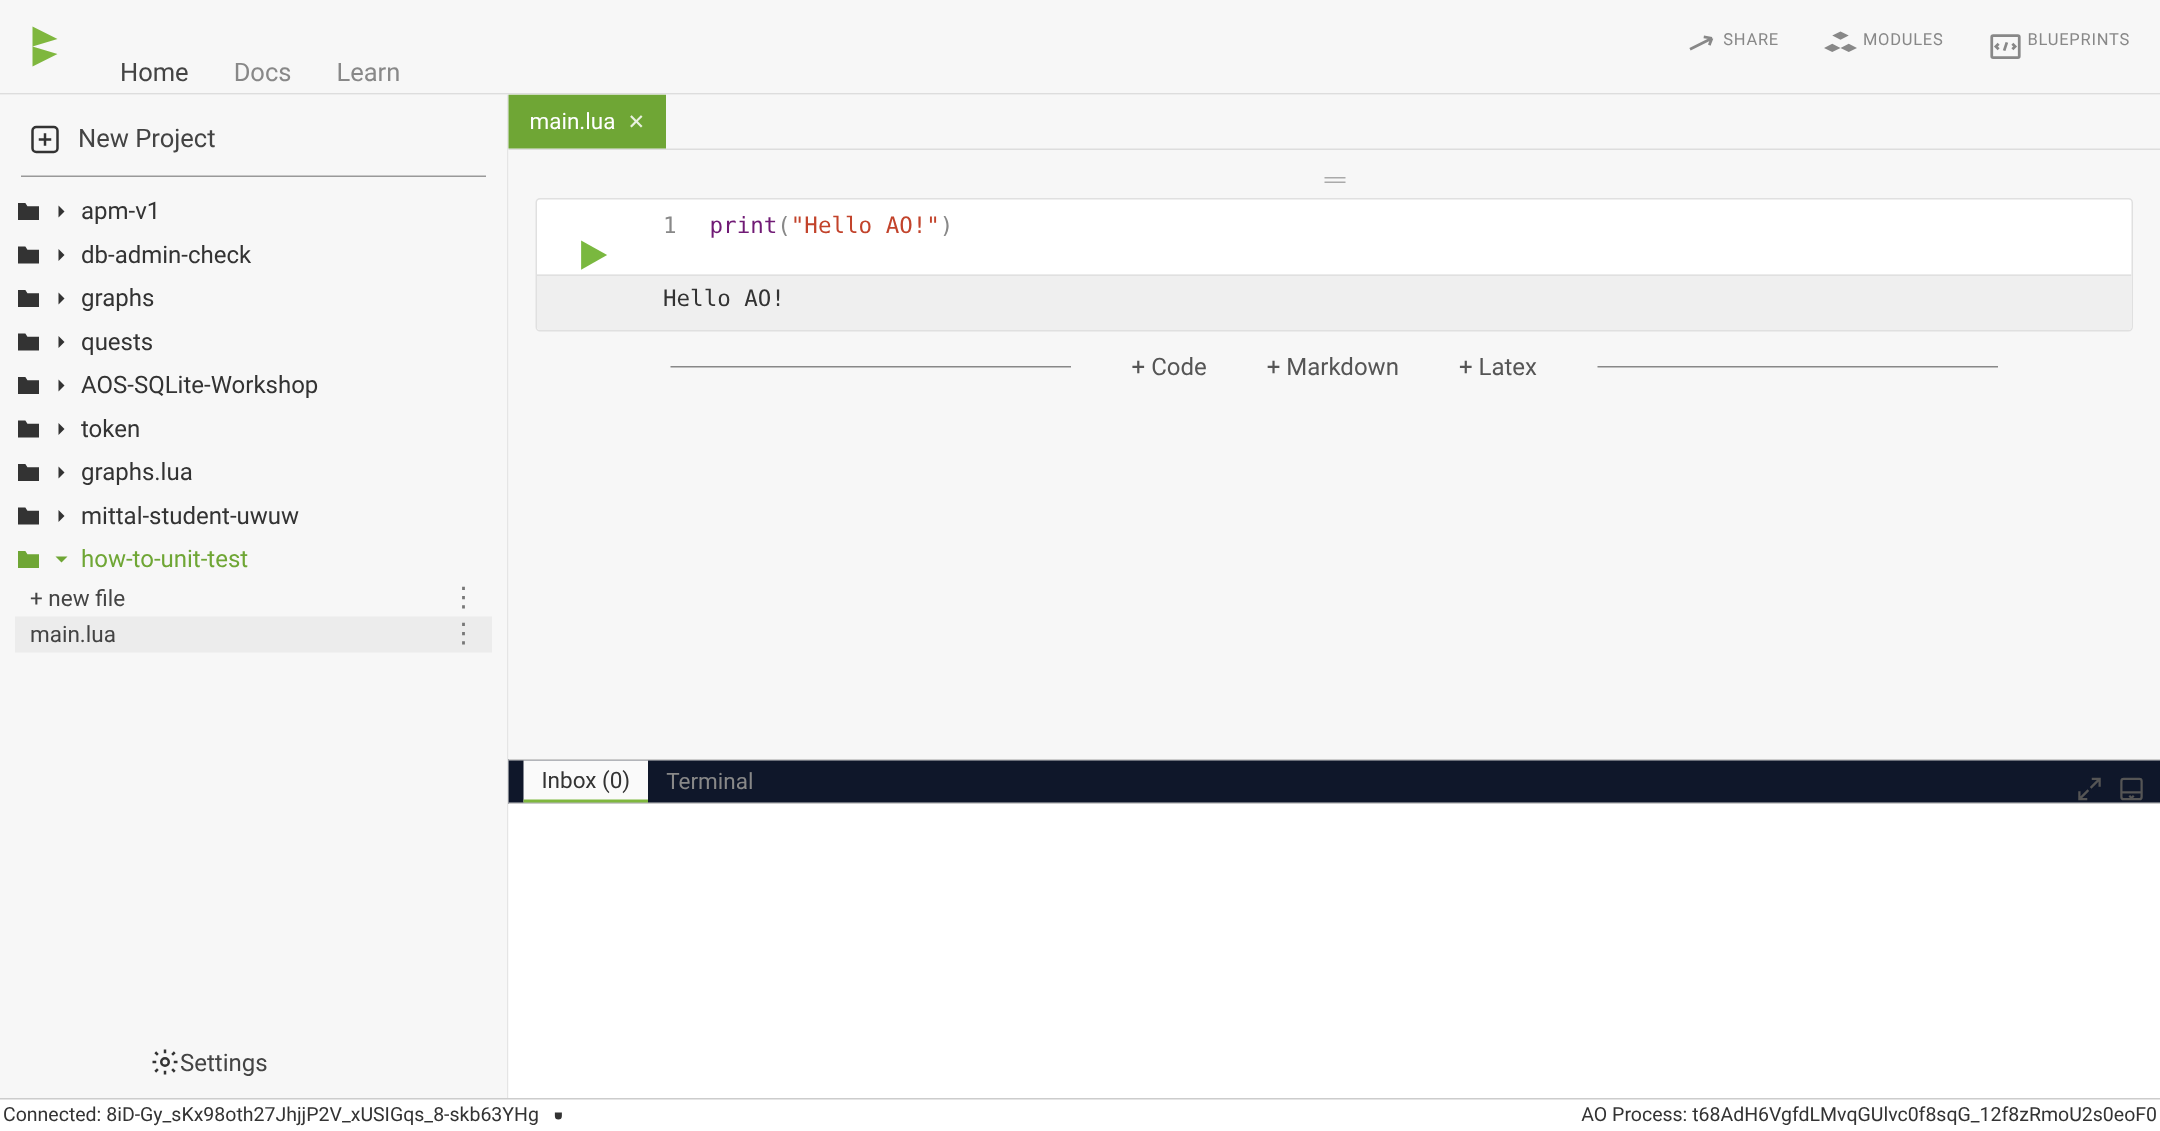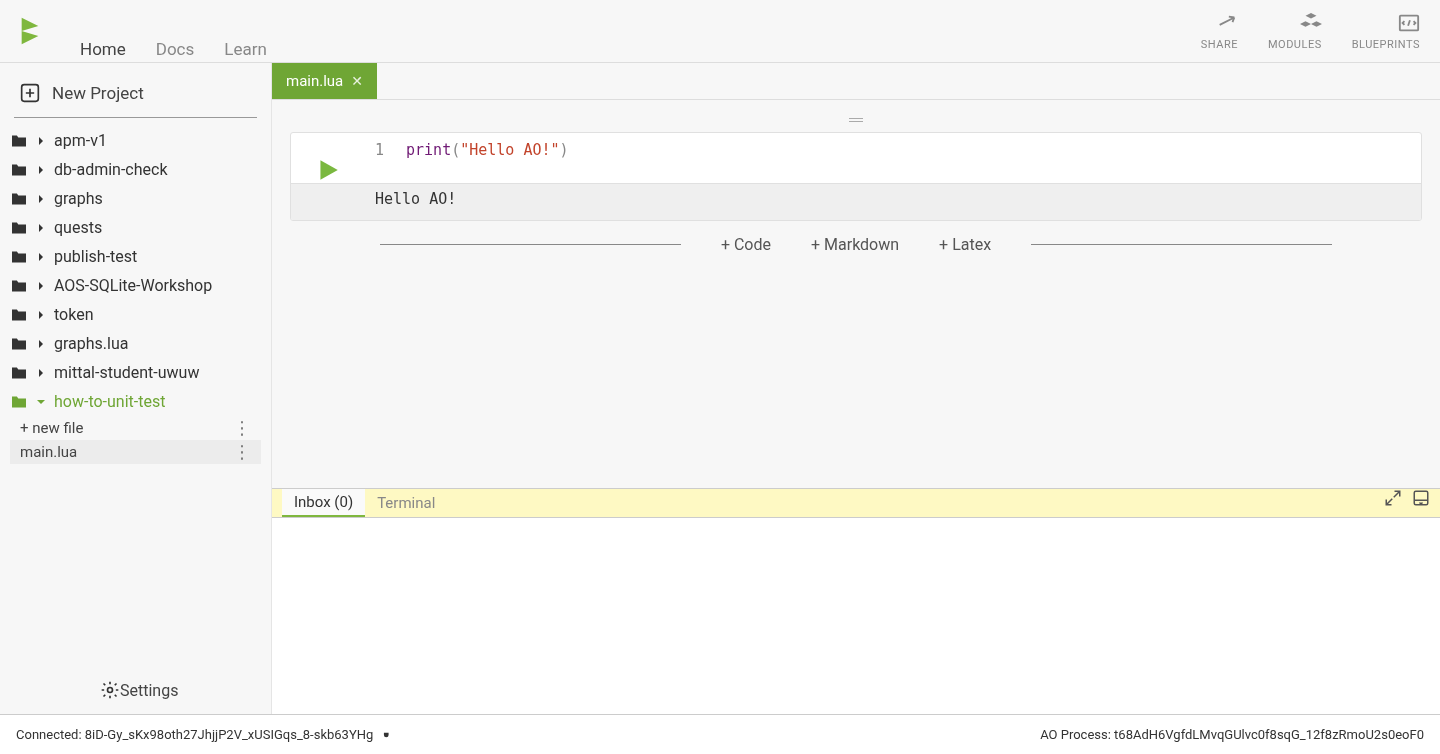--- a/index.html
+++ b/index.html
@@ -21,30 +21,30 @@
       background: #f7f7f7;
       display: flex;
       align-items: center;
       padding: 0 20px;
     }
     .logo { width: 20px; height: 28px; margin-right: 40px; color: #7fb73e; }
     .nav-links { display: flex; gap: 30px; margin-top: 36px; }
     .nav-link { color: #888; font-size: 17px; cursor: pointer; }
     .nav-link.active { color: #444; }
     .header-right { margin-left: auto; display: flex; gap: 30px; }
-    .header-action { display: flex; flex-direction: column; align-items: flex-end; gap: 4px; cursor: pointer; color: #888; }
+    .header-action { display: flex; flex-direction: row; align-items: flex-start; gap: 4px; cursor: pointer; color: #888; }
     .header-action .icon { width: 22px; height: 22px; }
     .header-action .label { font-size: 11px; letter-spacing: 0.5px; }
 
     
     .main { flex: 1; display: flex; overflow: hidden; }
 
     
     .sidebar {
-      width: 272px;
+      width: 339px;
       background: #f7f7f7;
       border-right: 1px solid #e5e5e5;
       display: flex;
       flex-direction: column;
       padding: 14px 10px;
     }
     .new-project {
       display: flex;
       align-items: center;
       gap: 12px;
@@ -121,35 +121,35 @@
       font-size: 15px;
       color: #333;
       border-top: 1px solid #e0e0e0;
     }
     .add-row { display: flex; align-items: center; gap: 40px; margin: 14px 90px 0 90px; }
     .add-line { flex: 1; border-top: 1px solid #888; }
     .add-btn { font-size: 16px; color: #555; cursor: pointer; }
 
     
     .bottom-panel { height: 226px; display: flex; flex-direction: column; }
-    .panel-tabs { display: flex; align-items: flex-start; border-top: 1px solid #ccc; border-bottom: 1px solid #ccc; background: #fef9c3; height: 30px; padding: 0 10px; }
+    .panel-tabs { display: flex; align-items: flex-end; border-top: 1px solid #ccc; border-bottom: 1px solid #ccc; background: #0f172a; height: 30px; padding: 0 10px; }
     .panel-tab { padding: 0 12px; font-size: 15px; color: #888; cursor: pointer; height: 100%; display: flex; align-items: center; }
     .panel-tab.active { color: #333; background: #fafafa; border-bottom: 2px solid #7fb73e; }
     .panel-spacer { flex: 1; }
     .panel-icon { width: 18px; height: 18px; margin-left: 10px; cursor: pointer; color: #555; }
     .panel-body { flex: 1; background: #fff; }
 
     
     .status-bar {
-      height: 40px;
+      height: 22px;
       background: #fff;
       border-top: 1px solid #ccc;
       display: flex;
       align-items: center;
-      padding: 0 16px;
+      padding: 0 2px;
       font-size: 13px;
       color: #333;
     }
     .status-right { margin-left: auto; }
     .plug-icon { margin-left: 8px; width: 14px; height: 14px; }
   </style>
 </head>
 <body>
 
 <div class="header">
@@ -225,29 +225,20 @@
         <span>graphs</span>
       </div>
       <div class="tree-item">
         <svg class="folder-icon" viewBox="0 0 24 20" fill="#333">
             <path d="M2 2h7l2 3h11v13H2z"></path>
           </svg>
         <svg class="chevron" viewBox="0 0 10 10" fill="#333">
             <path d="M3 1l4 4-4 4z"></path>
           </svg>
         <span>quests</span>
-      </div>
-      <div class="tree-item">
-        <svg class="folder-icon" viewBox="0 0 24 20" fill="#333">
-            <path d="M2 2h7l2 3h11v13H2z"></path>
-          </svg>
-        <svg class="chevron" viewBox="0 0 10 10" fill="#333">
-            <path d="M3 1l4 4-4 4z"></path>
-          </svg>
-        <span>publish-test</span>
       </div>
       <div class="tree-item">
         <svg class="folder-icon" viewBox="0 0 24 20" fill="#333">
             <path d="M2 2h7l2 3h11v13H2z"></path>
           </svg>
         <svg class="chevron" viewBox="0 0 10 10" fill="#333">
             <path d="M3 1l4 4-4 4z"></path>
           </svg>
         <span>AOS-SQLite-Workshop</span>
       </div>

